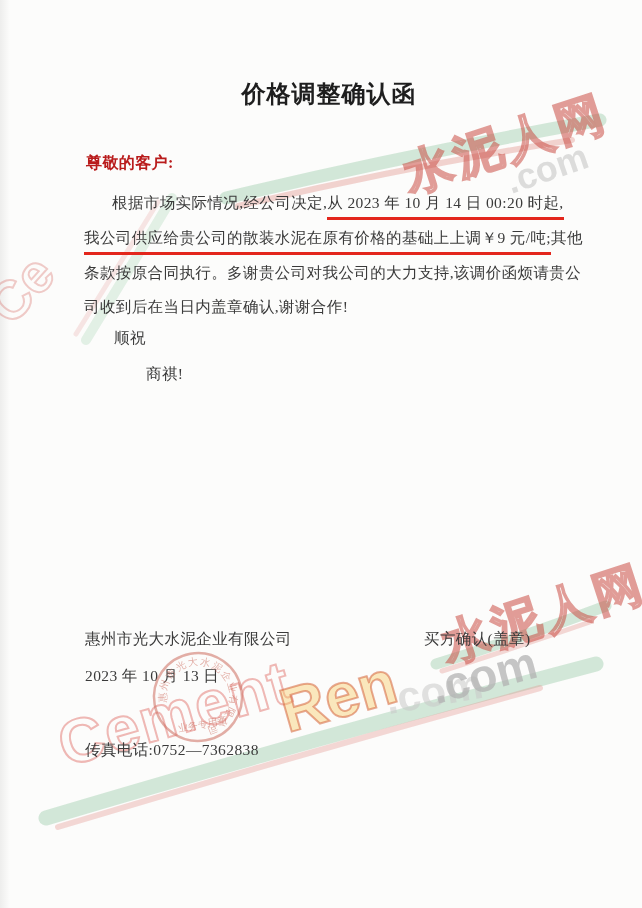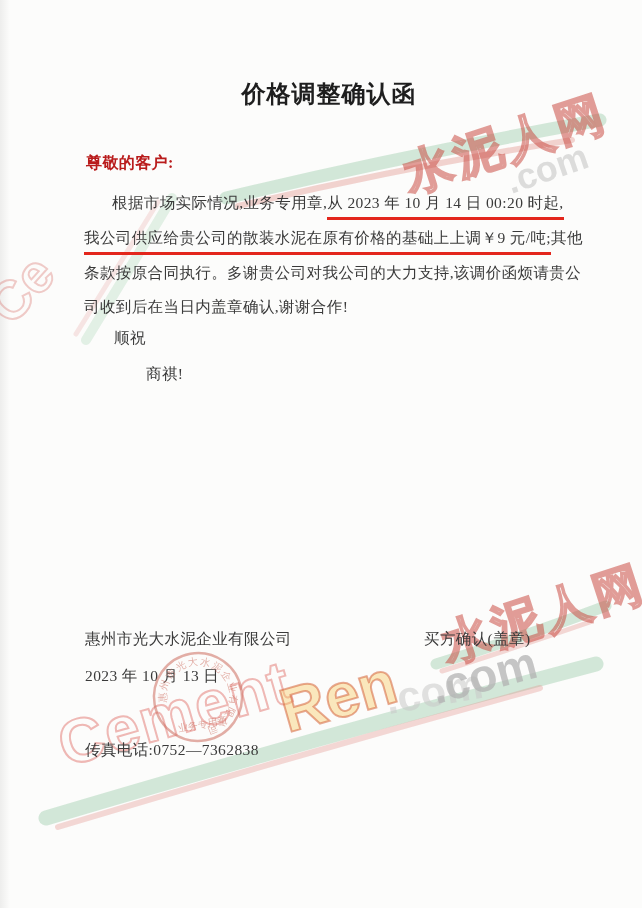--- a/index.html
+++ b/index.html
@@ -77,21 +77,21 @@
   <div class="wm wm-cement">Cement</div>
   <div class="wm wm-ren">Ren</div>
   <div class="wm wm-com-left">.com</div>
   <div class="wm wm-cn wm-cn-bottom">水泥人网</div>
   <div class="wm wm-com-bottom">.com</div>
 
   <div class="doc-title">价格调整确认函</div>
 
   <div class="txt salutation">尊敬的客户:</div>
 
-  <div class="txt p1"><span>根据市场实际情况,业务专用章,</span><span class="red-underline">从 2023 年 10 月 14 日 00:20 时起,</span></div>
+  <div class="txt p1"><span>根据市场实际情况,经公司决定,</span><span class="red-underline">从 2023 年 10 月 14 日 00:20 时起,</span></div>
 
   <div class="txt p2"><span class="red-underline">我公司供应给贵公司的散装水泥在原有价格的基础上上调￥9 元/吨;</span><span>其他</span></div>
 
   <div class="txt p4">司收到后在当日内盖章确认,谢谢合作!</div>
   <div class="txt p3">条款按原合同执行。多谢贵公司对我公司的大力支持,该调价函烦请贵公</div>
 
   <div class="txt wish">顺祝</div>
   <div class="txt greeting">商祺!</div>
 
   <div class="txt company">惠州市光大水泥企业有限公司</div>

